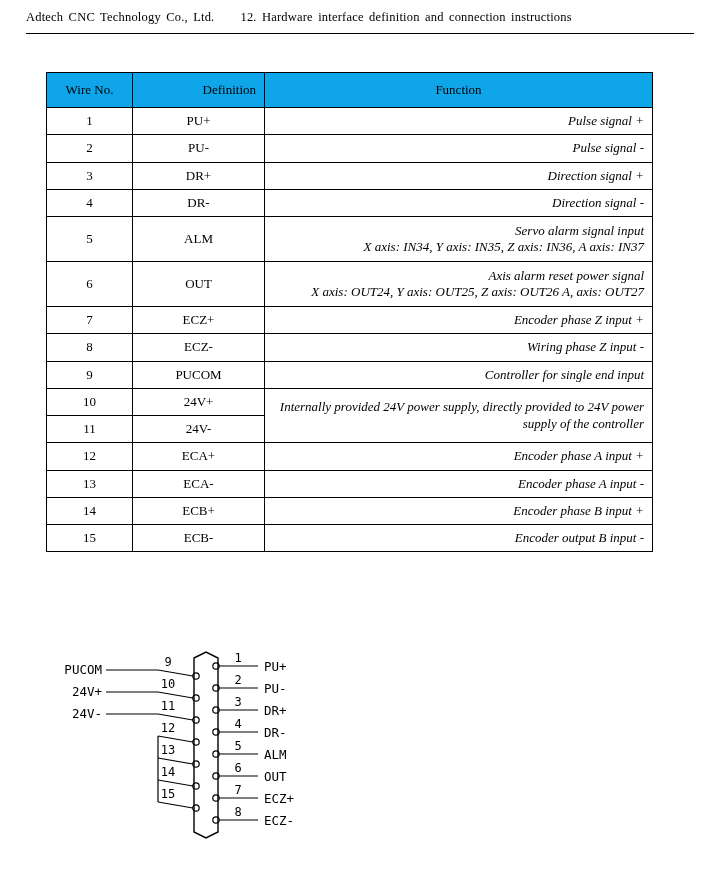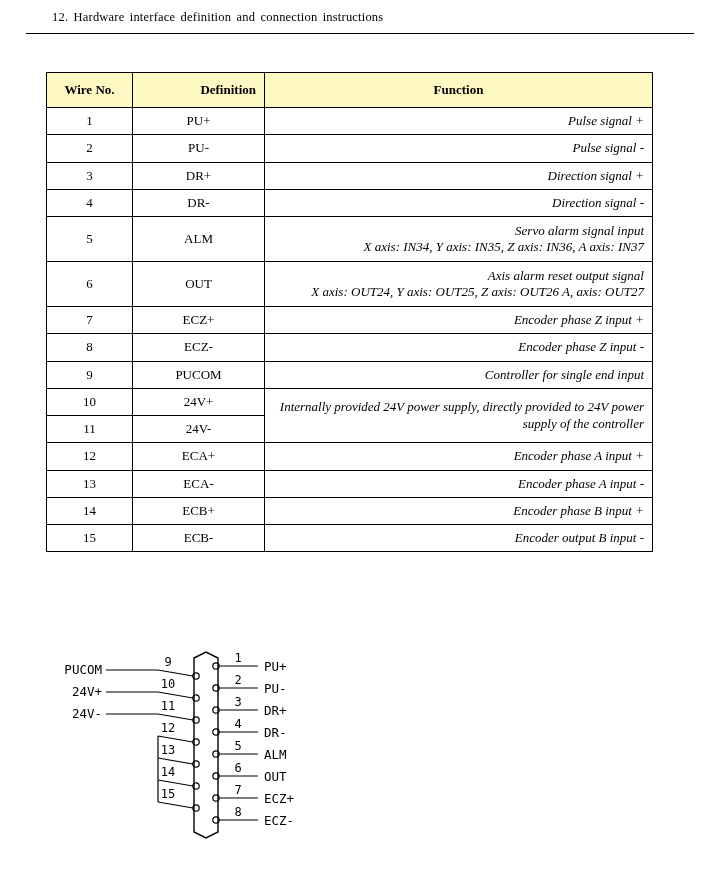--- a/index.html
+++ b/index.html
@@ -60,22 +60,22 @@
   .wire-table col.c-no    { width: 86px; }
   .wire-table col.c-def   { width: 132px; }
   .wire-table col.c-fun   { width: 388px; }
   .wire-table th, .wire-table td {
     border: 1px solid #000000;
     padding: 5px 8px;
     vertical-align: middle;
     line-height: 1.25;
   }
   .wire-table thead th {
-    background: #fef9c3;
-    font-weight: bold;
+    background: #0ea5e9;
+    font-weight: normal;
     height: 24px;
   }
   .th-no  { text-align: center; }
   .th-def { text-align: right; }
   .th-fun { text-align: center; }
   .td-no  { text-align: center; }
   .td-def { text-align: center; }
   .td-fun { text-align: right; font-style: italic; }
   .fun-line2 { display: block; }
   .row-tall td { height: 34px; }
@@ -105,20 +105,21 @@
     font-size: 11.5px;
     letter-spacing: 0.2px;
   }
 </style>
 </head>
 <body>
 
 <div class="page">
 
   <div class="header">
+    <span class="header-left">Adtech CNC Technology Co., Ltd.</span>
     <span class="header-right">12. Hardware interface definition and connection instructions</span>
   </div>
   <div class="header-rule"></div>
 
   <table class="wire-table">
     <colgroup>
       <col class="c-no">
         <col class="c-def">
         <col class="c-fun">
     </colgroup>
@@ -155,33 +156,33 @@
         <td class="td-def">ALM</td>
         <td class="td-fun">
           <span class="fun-line2">Servo alarm signal input</span>
           <span class="fun-line2">X axis: IN34, Y axis: IN35, Z axis: IN36, A axis: IN37</span>
         </td>
       </tr>
       <tr class="row-tall">
         <td class="td-no">6</td>
         <td class="td-def">OUT</td>
         <td class="td-fun">
-          <span class="fun-line2">Axis alarm reset output signal</span>
+          <span class="fun-line2">Axis alarm reset power signal</span>
           <span class="fun-line2">X axis: OUT24, Y axis: OUT25, Z axis: OUT26 A, axis: OUT27</span>
         </td>
       </tr>
       <tr>
         <td class="td-no">7</td>
         <td class="td-def">ECZ+</td>
         <td class="td-fun">Encoder phase Z input +</td>
       </tr>
       <tr>
         <td class="td-no">8</td>
         <td class="td-def">ECZ-</td>
-        <td class="td-fun">Encoder phase Z input -</td>
+        <td class="td-fun">Wiring phase Z input -</td>
       </tr>
       <tr>
         <td class="td-no">9</td>
         <td class="td-def">PUCOM</td>
         <td class="td-fun">Controller for single end input</td>
       </tr>
       <tr>
         <td class="td-no">10</td>
         <td class="td-def">24V+</td>
         <td class="td-fun" rowspan="2">Internally provided 24V power supply, directly provided to 24V power supply of the controller</td>

